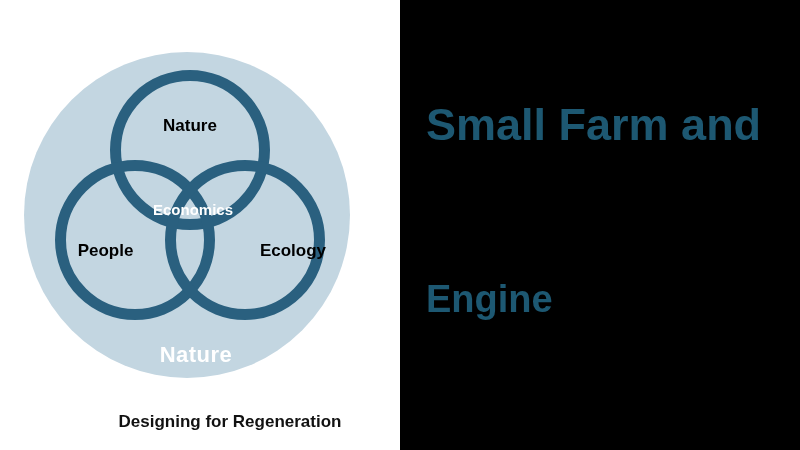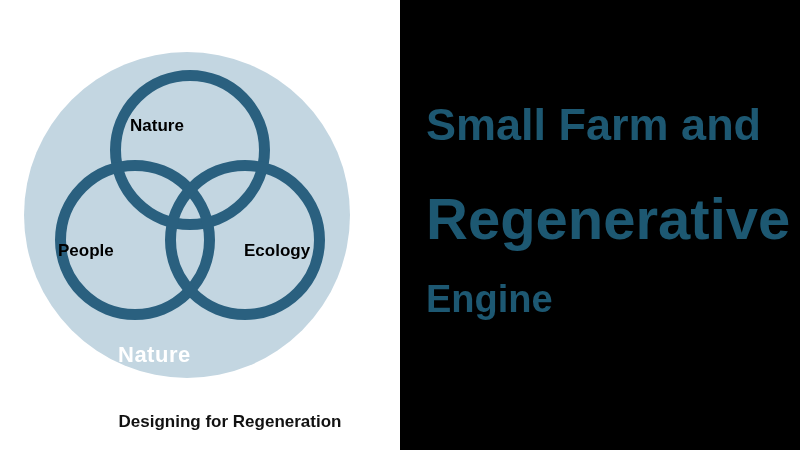--- a/index.html
+++ b/index.html
@@ -35,20 +35,21 @@
     background: transparent;
   }
   .ring-top   { left: 110px; top: 70px;  }
   .ring-left  { left: 55px;  top: 160px; }
   .ring-right { left: 165px; top: 160px; }
 
   .lbl {
     position: absolute;
     font-weight: bold;
     color: #000000;
+    text-align: center;
     line-height: 1.1;
   }
   .lbl-nature    { left: 130px; top: 117px; width: 120px; font-size: 17px; }
   .lbl-economics { left: 128px; top: 202px; width: 130px; font-size: 15px; color: #ffffff; }
   .lbl-people    { left: 58px;  top: 242px; width: 95px;  font-size: 17px; }
   .lbl-ecology   { left: 244px; top: 242px; width: 98px;  font-size: 17px; }
   .lbl-economy   { left: 118px; top: 343px; width: 156px; font-size: 22px; color: #ffffff; letter-spacing: 0.5px; }
 
   .caption {
     position: absolute;
@@ -87,26 +88,26 @@
 
 <div class="stage">
 
   <div class="left-panel">
     <div class="big-circle"></div>
     <div class="ring ring-top"></div>
     <div class="ring ring-left"></div>
     <div class="ring ring-right"></div>
 
     <div class="lbl lbl-nature">Nature</div>
+    <div class="lbl lbl-economics">Economics</div>
     <div class="lbl lbl-people">People</div>
     <div class="lbl lbl-ecology">Ecology</div>
     <div class="lbl lbl-economy">Nature</div>
 
     <div class="caption">Designing for Regeneration</div>
   </div>
 
   <div class="right-panel">
     <div class="title-line line1">Small Farm and</div>
-    <div class="title-line line2">Regenerative</div>
     <div class="title-line line3">Engine</div>
   </div>
 
 </div>
 
 </body></html>

